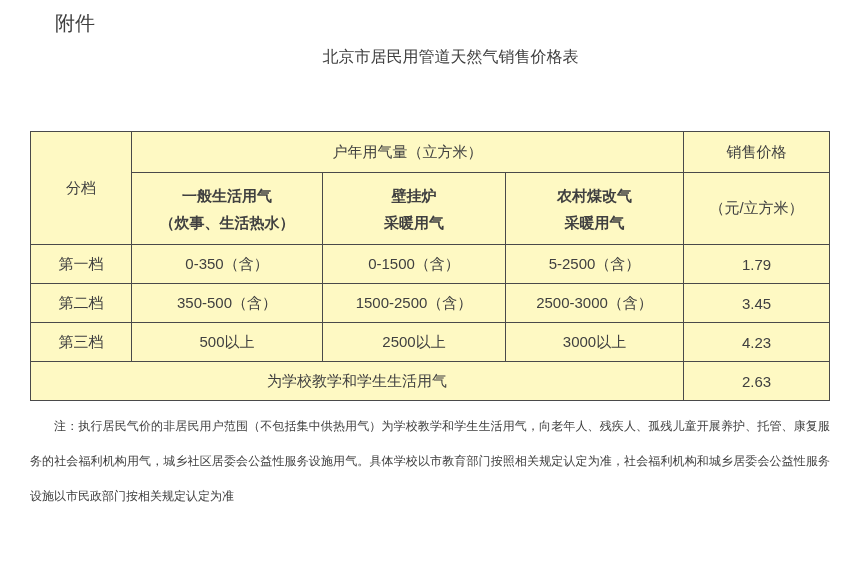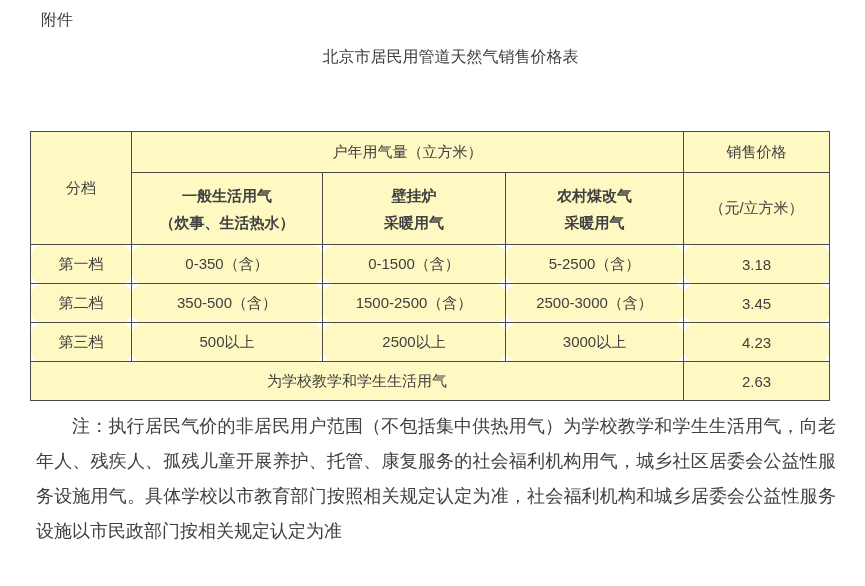--- a/index.html
+++ b/index.html
@@ -5,50 +5,49 @@
   html, body { margin: 0; padding: 0; }
   body {
     width: 865px; height: 586px;
     background: #ffffff;
     font-family: "Liberation Sans", "DejaVu Sans", sans-serif;
     color: #404040;
     position: relative;
     overflow: hidden;
   }
   .attachment {
-    position: absolute; left: 41px; top: 10px;
-    font-size: 16px; color: #404040;
+    position: absolute; left: 55px; top: 10px;
+    font-size: 20px; color: #404040;
   }
   .doc-title {
     position: absolute; left: 18px; top: 47px; width: 865px;
     text-align: center; font-size: 16px; color: #404040;
   }
   table.price-table {
     position: absolute; left: 30px; top: 131px;
     width: 799px;
     border-collapse: collapse; table-layout: fixed;
   }
   table.price-table td {
     border: 1px solid #4a4a4a;
     text-align: center; vertical-align: middle;
     font-size: 15px; color: #404040;
     padding: 0;
     background: #fef9c3;
   }
   tr.h1 td { height: 40px; }
   tr.h2 td { height: 71px; }
-  tr.data td { height: 38px; border-radius: 12px; }
+  tr.data td { height: 38px; }
   tr.footer td { height: 38px; }
   .two-line div { line-height: 27px; font-weight: bold; }
   .note {
     position: absolute; left: 30px; top: 409px; width: 800px;
-    font-size: 18px; line-height: 35px;
+    font-size: 12px; line-height: 35px;
     text-align: justify; text-indent: 2em;
     color: #404040;
-    margin-left: 6px;
   }
 </style>
 </head>
 <body>
 
 <div class="attachment">附件</div>
 
 <div class="doc-title">北京市居民用管道天然气销售价格表</div>
 
 <table class="price-table">
@@ -78,21 +77,21 @@
         <div>农村煤改气</div>
         <div>采暖用气</div>
       </td>
       <td>（元/立方米）</td>
     </tr>
     <tr class="data">
       <td>第一档</td>
       <td>0-350（含）</td>
       <td>0-1500（含）</td>
       <td>5-2500（含）</td>
-      <td>3.18</td>
+      <td>1.79</td>
     </tr>
     <tr class="data">
       <td>第二档</td>
       <td>350-500（含）</td>
       <td>1500-2500（含）</td>
       <td>2500-3000（含）</td>
       <td>3.45</td>
     </tr>
     <tr class="data">
       <td>第三档</td>

